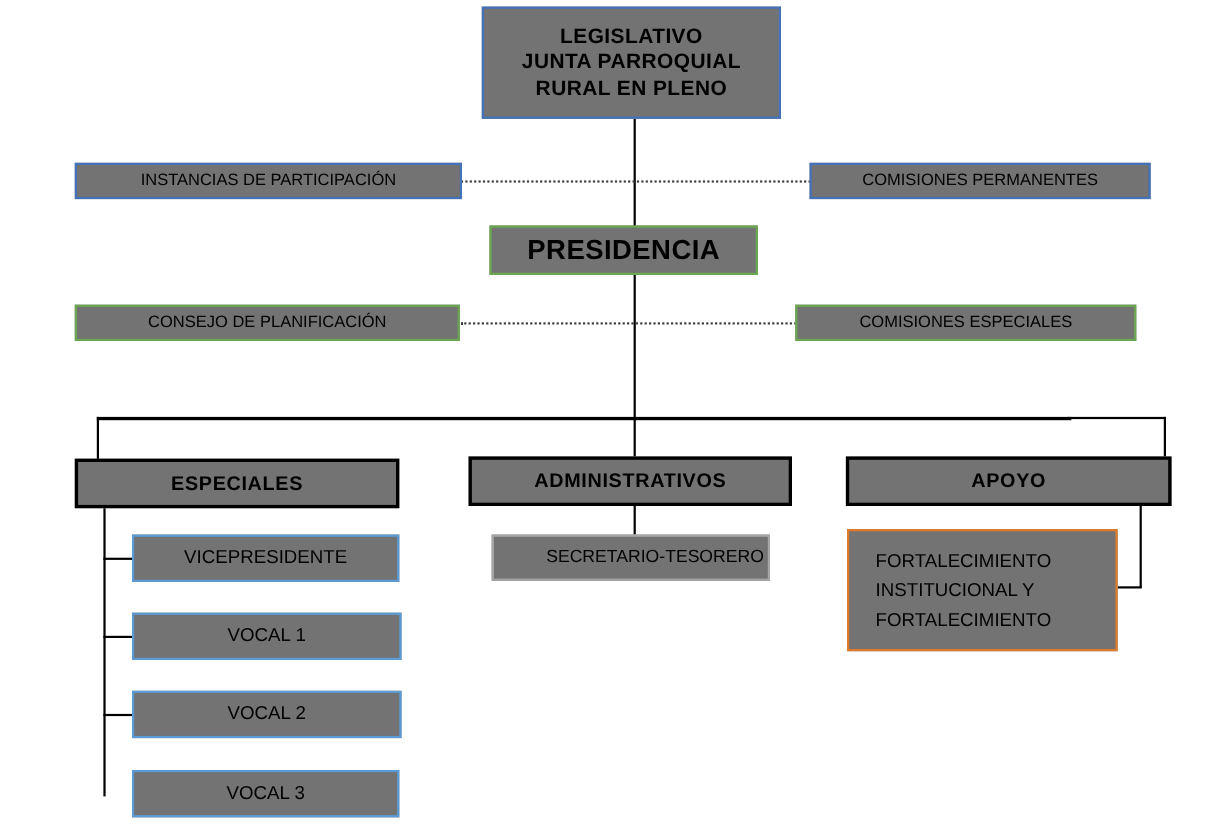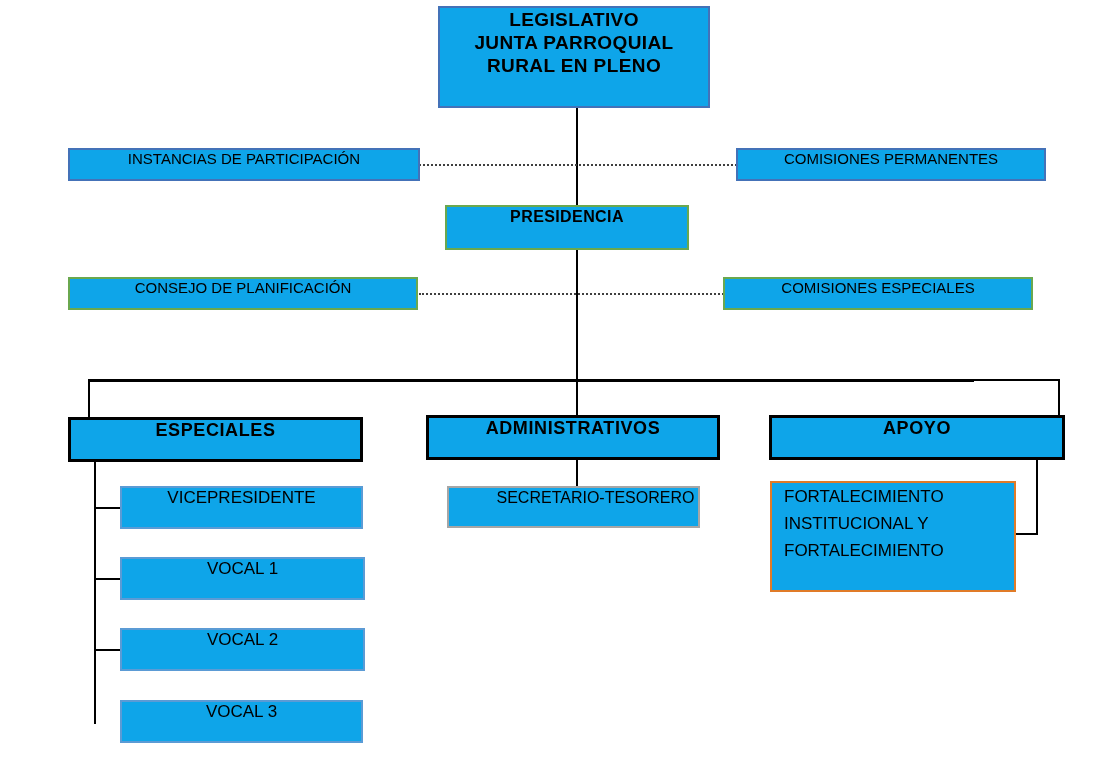--- a/index.html
+++ b/index.html
@@ -14,22 +14,23 @@
   #chart {
     position: relative;
     width: 1107px;
     height: 757px;
     background: #ffffff;
     overflow: hidden;
   }
   .box {
     position: absolute;
     box-sizing: border-box;
-    background: #0ea5e9;
+    background: #737373;
     display: flex;
+    align-items: center;
     justify-content: center;
     text-align: center;
     line-height: 1.22;
     color: #000000;
     z-index: 5;
   }
   .box.left-align {
     justify-content: flex-start;
     text-align: left;
   }
@@ -99,21 +100,21 @@
   </div>
 
   <div class="box b-blue" style="left:68px; top:148px; width:352px; height:33px; font-size:15px;">
     <span>INSTANCIAS  DE PARTICIPACIÓN</span>
   </div>
 
   <div class="box b-blue" style="left:736px; top:148px; width:310px; height:33px; font-size:15px;">
     <span>COMISIONES  PERMANENTES</span>
   </div>
 
-  <div class="box b-green t-bold" style="left:445px; top:205px; width:244px; height:45px; font-size:16px; letter-spacing:0.4px;">
+  <div class="box b-green t-bold" style="left:445px; top:205px; width:244px; height:45px; font-size:25px; letter-spacing:0.4px;">
     <span>PRESIDENCIA</span>
   </div>
 
   <div class="box b-green" style="left:68px; top:277px; width:350px; height:33px; font-size:15px;">
     <span>CONSEJO DE PLANIFICACIÓN</span>
   </div>
 
   <div class="box b-green" style="left:723px; top:277px; width:310px; height:33px; font-size:15px;">
     <span>COMISIONES  ESPECIALES</span>
   </div>
@@ -143,21 +144,21 @@
   </div>
 
   <div class="box b-blue-lite" style="left:120px; top:700px; width:243px; height:43px; font-size:17px;">
     <span>VOCAL 3</span>
   </div>
 
   <div class="box b-gray" style="left:447px; top:486px; width:253px; height:42px; font-size:16px;">
     <span>SECRETARIO-TESORERO</span>
   </div>
 
-  <div class="box b-orange left-align" style="left:770px; top:481px; width:246px; height:111px; font-size:17px; padding-left:12px; line-height:1.6;">
+  <div class="box b-orange left-align" style="left:770px; top:481px; width:246px; height:111px; font-size:17px; padding-left:24px; line-height:1.6;">
     <div>
       <div>FORTALECIMIENTO</div>
       <div>INSTITUCIONAL   Y</div>
       <div>FORTALECIMIENTO</div>
     </div>
   </div>
 
 </div>
 
 </body></html>

